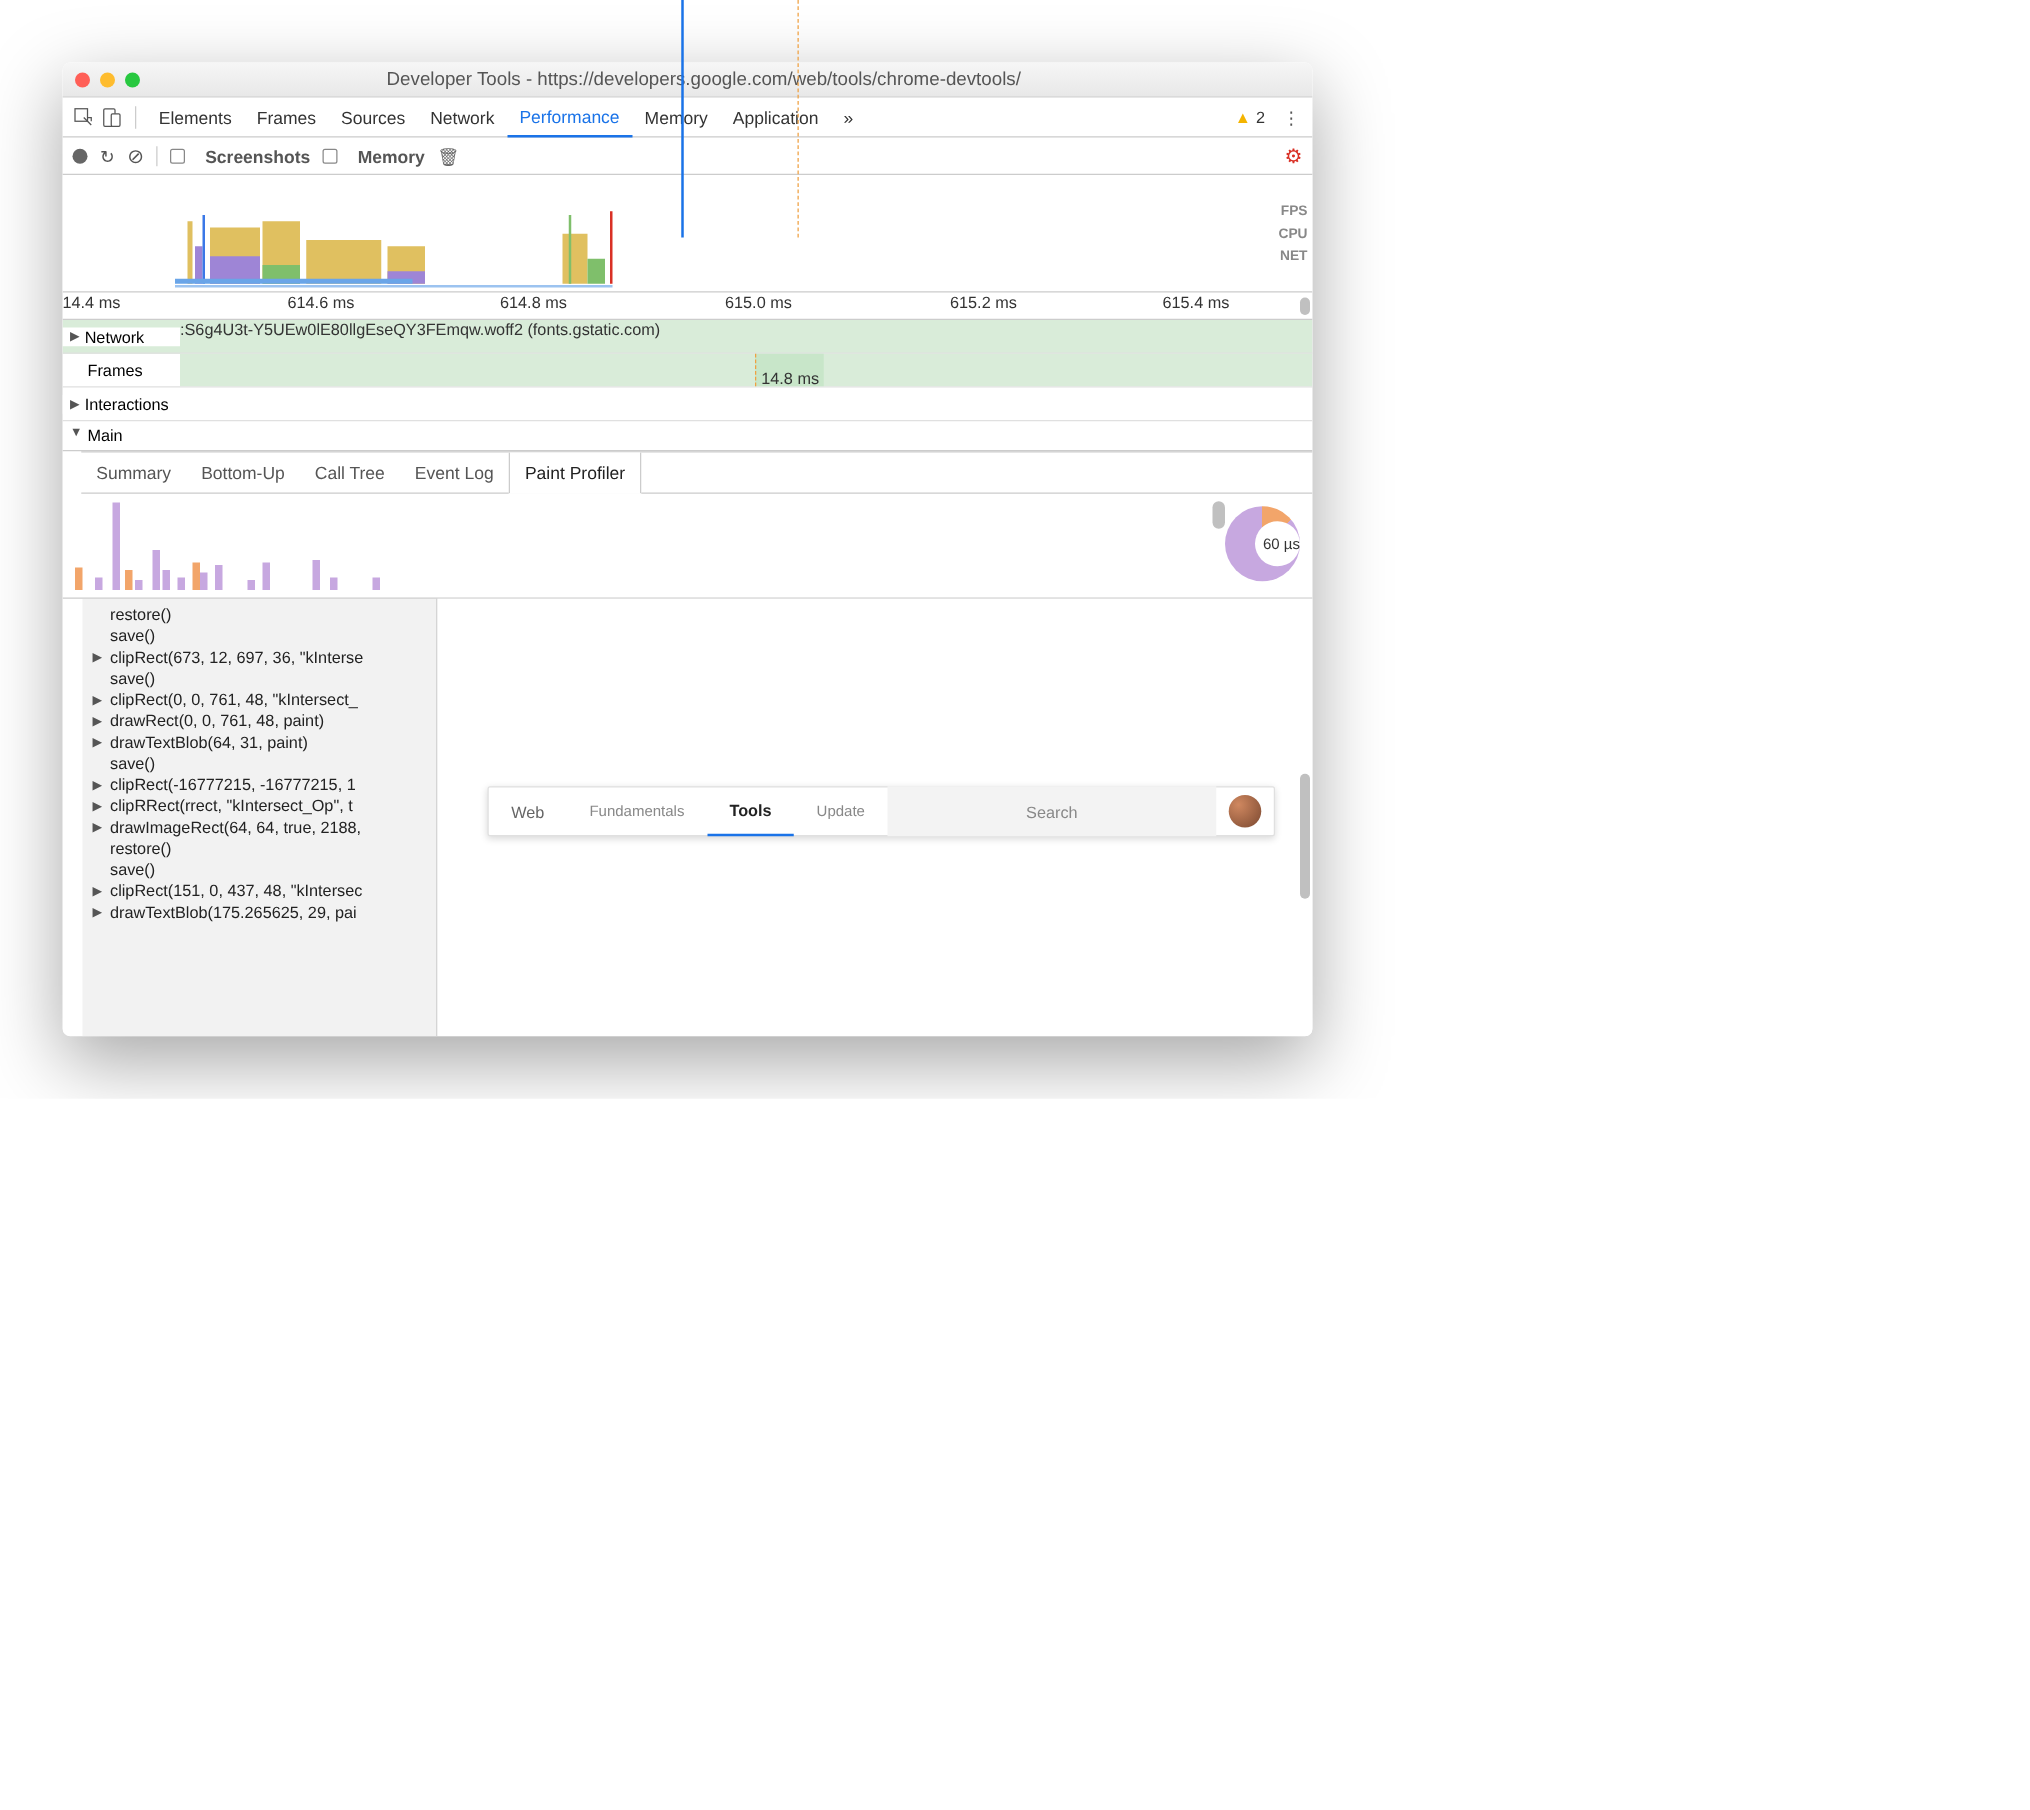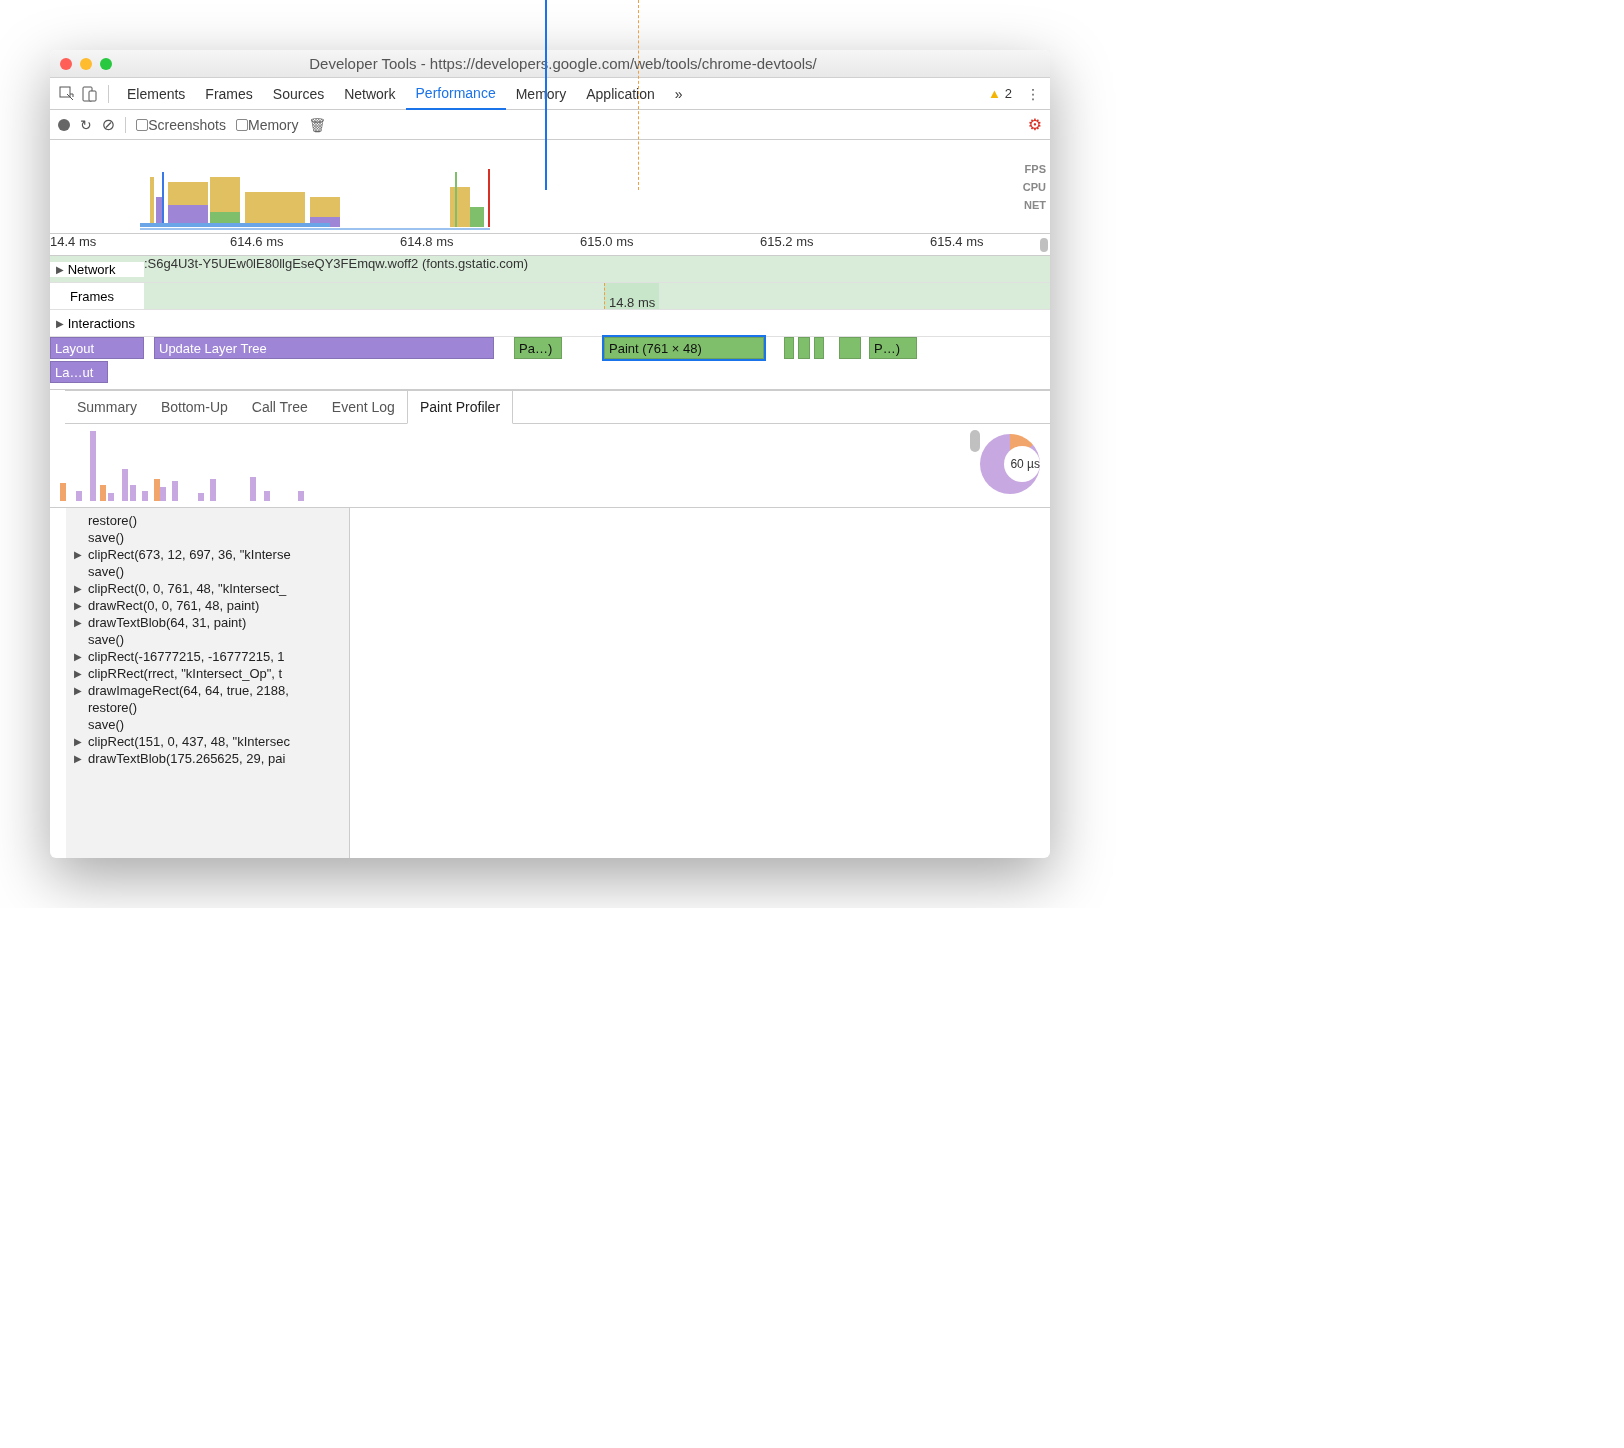--- a/index.html
+++ b/index.html
@@ -16,21 +16,21 @@
   .tabs-row .sep { width:1px; height:18px; background:#ccc; margin: 0 8px; }
   .tabs-row .tab { padding: 0 10px; height: 32px; display:flex; align-items:center; cursor:pointer; color:#333; }
   .tabs-row .tab.active { color:#1a73e8; border-bottom: 2px solid #1a73e8; }
   .tabs-row .spacer { flex:1; }
   .tabs-row .warn { display:flex; align-items:center; gap:4px; color:#333; font-size:13px; }
   .warn-tri { color:#f4b400; }
   
   .toolbar { height: 30px; border-bottom: 1px solid #ccc; display:flex; align-items:center; padding: 0 8px; gap: 10px; font-size: 14px; color:#555; }
   .toolbar .rec { width:12px; height:12px; border-radius:50%; background:#666; }
   .toolbar .sep2 { width:1px; height:16px; background:#ccc; }
-  .toolbar .chk { display:flex; align-items:center; gap:0; }
+  .toolbar .chk { display:flex; align-items:center; gap:16px;font-weight:bold; }
   .toolbar .chkbox { width:12px; height:12px; border:1px solid #888; border-radius:2px; }
   .toolbar .gear { margin-left:auto; color:#d93025; font-size:16px; }
   .toolbar .trash { color:#666; }
   
   .overview { position:relative; height: 94px; border-bottom:1px solid #ccc; background:#fff; }
   .ov-ticks { display:flex; font-size:11px; color:#888; padding:2px 0 0 20px; }
   .ov-ticks span { width: 95px; }
   .ov-labels { position:absolute; right:4px; top:20px; font-size:11px; color:#888; text-align:right; line-height:18px; font-weight:600; }
   .ov-chart { position:absolute; left:0; bottom:6px; width: 55%; height:60px; }
   .ov-bar { position:absolute; bottom:0; }
@@ -213,32 +213,20 @@
           <span>Interactions</span>
         </div>
       <div class="track-content"></div>
     </div>
 
     <div class="main-row">
       <div class="main-label">
           <span class="tri">▼</span>
           <span>Main</span>
         </div>
-      <div class="main-content">
-        <div class="evt purple" style="left:-94px;width:94px;">Layout</div>
-        <div class="evt purple" style="left:-94px;top:24px;width:58px;">La…ut</div>
-        <div class="evt purple" style="left:10px;width:340px;">Update Layer Tree</div>
-        <div class="evt green" style="left:370px;width:48px;">Pa…)</div>
-        <div class="evt green selected" style="left:460px;width:160px;">Paint (761 × 48)</div>
-        <div class="evt green" style="left:640px;width:10px;"></div>
-        <div class="evt green" style="left:654px;width:12px;"></div>
-        <div class="evt green" style="left:670px;width:10px;"></div>
-        <div class="evt green" style="left:695px;width:22px;"></div>
-        <div class="evt green" style="left:725px;width:48px;">P…)</div>
-      </div>
     </div>
   </div>
 
   <div class="detail-tabs">
     <div class="dtab">Summary</div>
     <div class="dtab">Bottom-Up</div>
     <div class="dtab">Call Tree</div>
     <div class="dtab">Event Log</div>
     <div class="dtab active">Paint Profiler</div>
   </div>
@@ -322,15 +310,26 @@
         </div>
         <div class="cmd">
           <span class="tri">▶</span>
           <span>clipRect(151, 0, 437, 48, "kIntersec</span>
         </div>
         <div class="cmd">
           <span class="tri">▶</span>
           <span>drawTextBlob(175.265625, 29, pai</span>
         </div>
       </div>
+    <div class="preview">
+      <div class="preview-nav">
+        <div class="pn-item">Web</div>
+        <div class="pn-item" style="font-size:12px;color:#888">Fundamentals</div>
+        <div class="pn-item active">Tools</div>
+        <div class="pn-item" style="font-size:12px;color:#888">Update</div>
+        <div class="pn-search">Search</div>
+        <div class="pn-avatar"></div>
+      </div>
+      <div class="scrollb-v"></div>
+    </div>
   </div>
 
 </div>
 
 </body></html>

